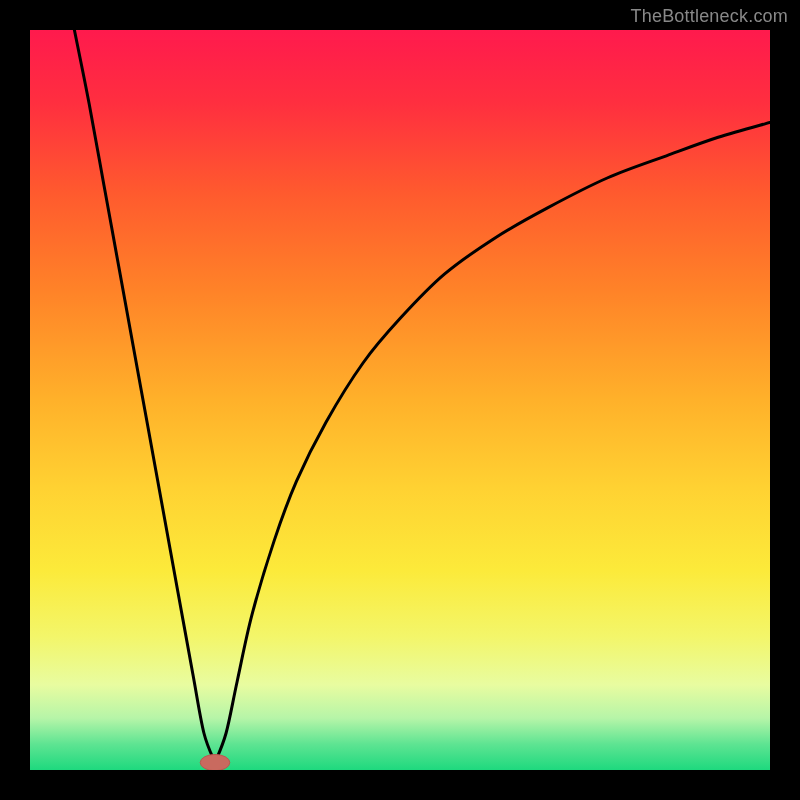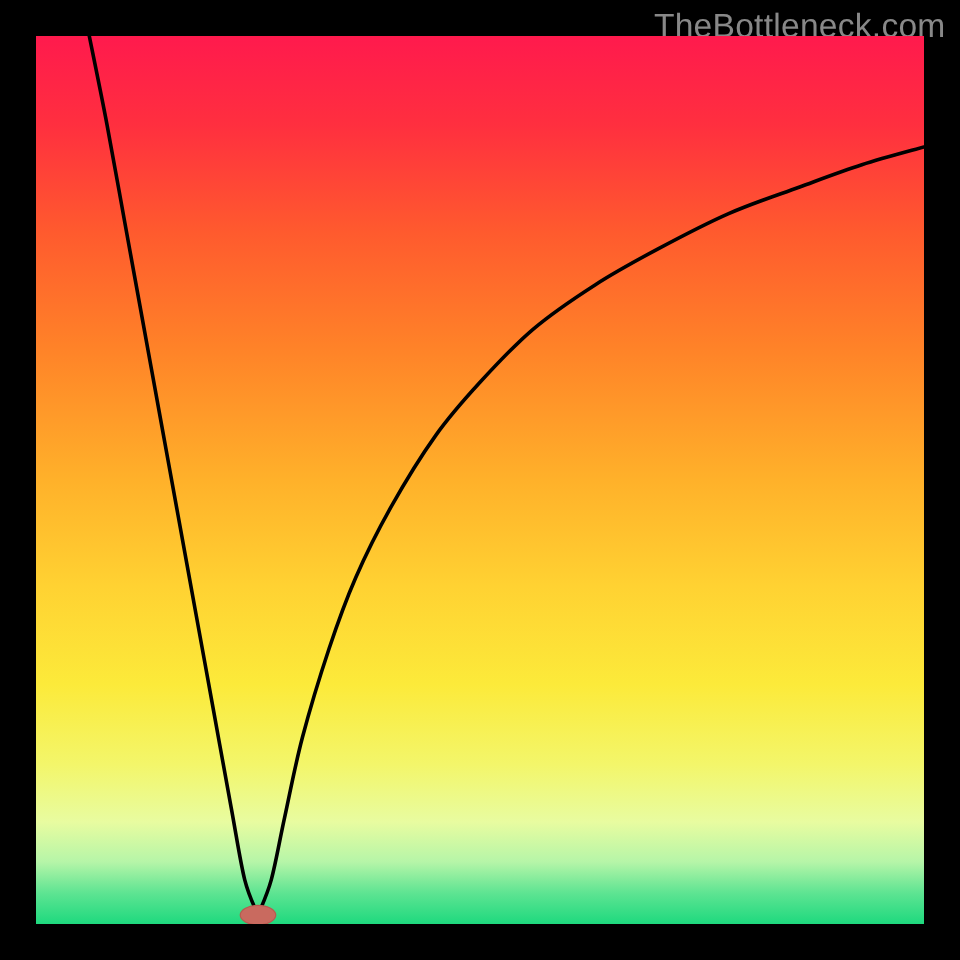--- a/index.html
+++ b/index.html
@@ -22,21 +22,21 @@
     left: 30px;
     top: 30px;
     width: 740px;
     height: 740px;
   }
   .watermark {
     position: absolute;
     top: 6px;
     right: 12px;
     color: #888;
-    font-size: 28px;
+    font-size: 18px;
     font-weight: 500;
     letter-spacing: 0.2px;
     user-select: none;
   }
   svg { display: block; }
 </style>
 </head>
 <body>
 
 <div class="frame">

